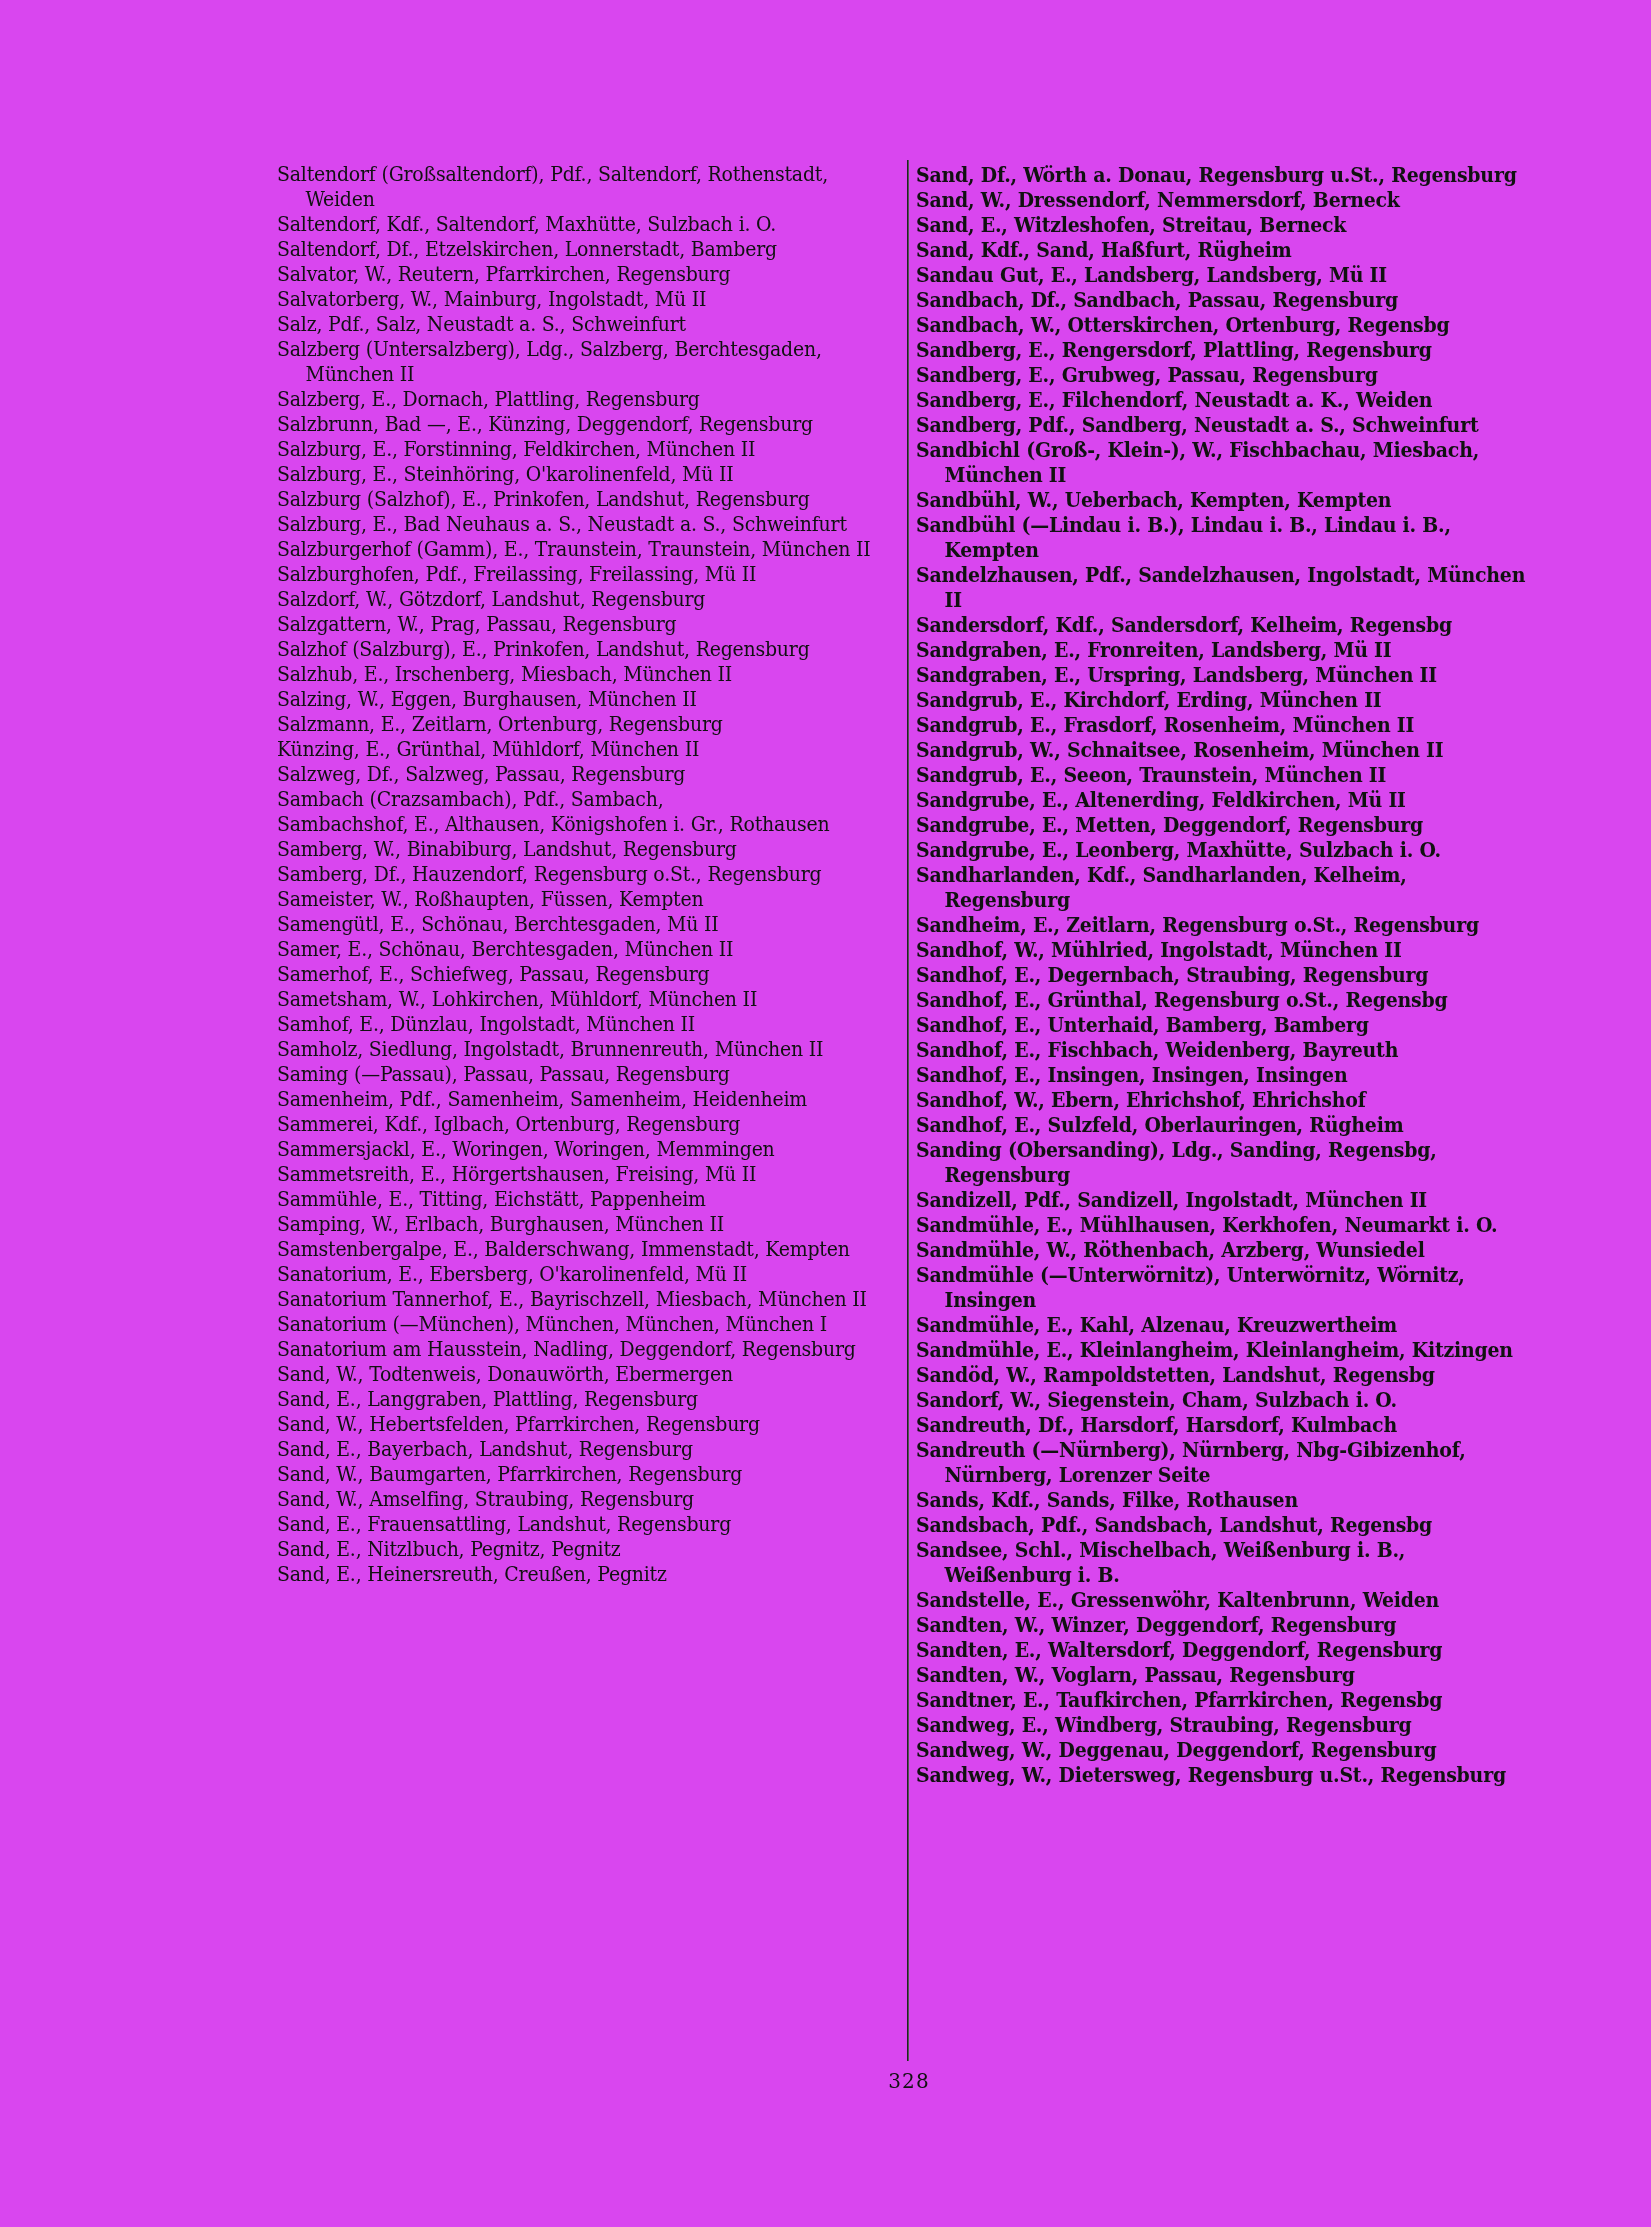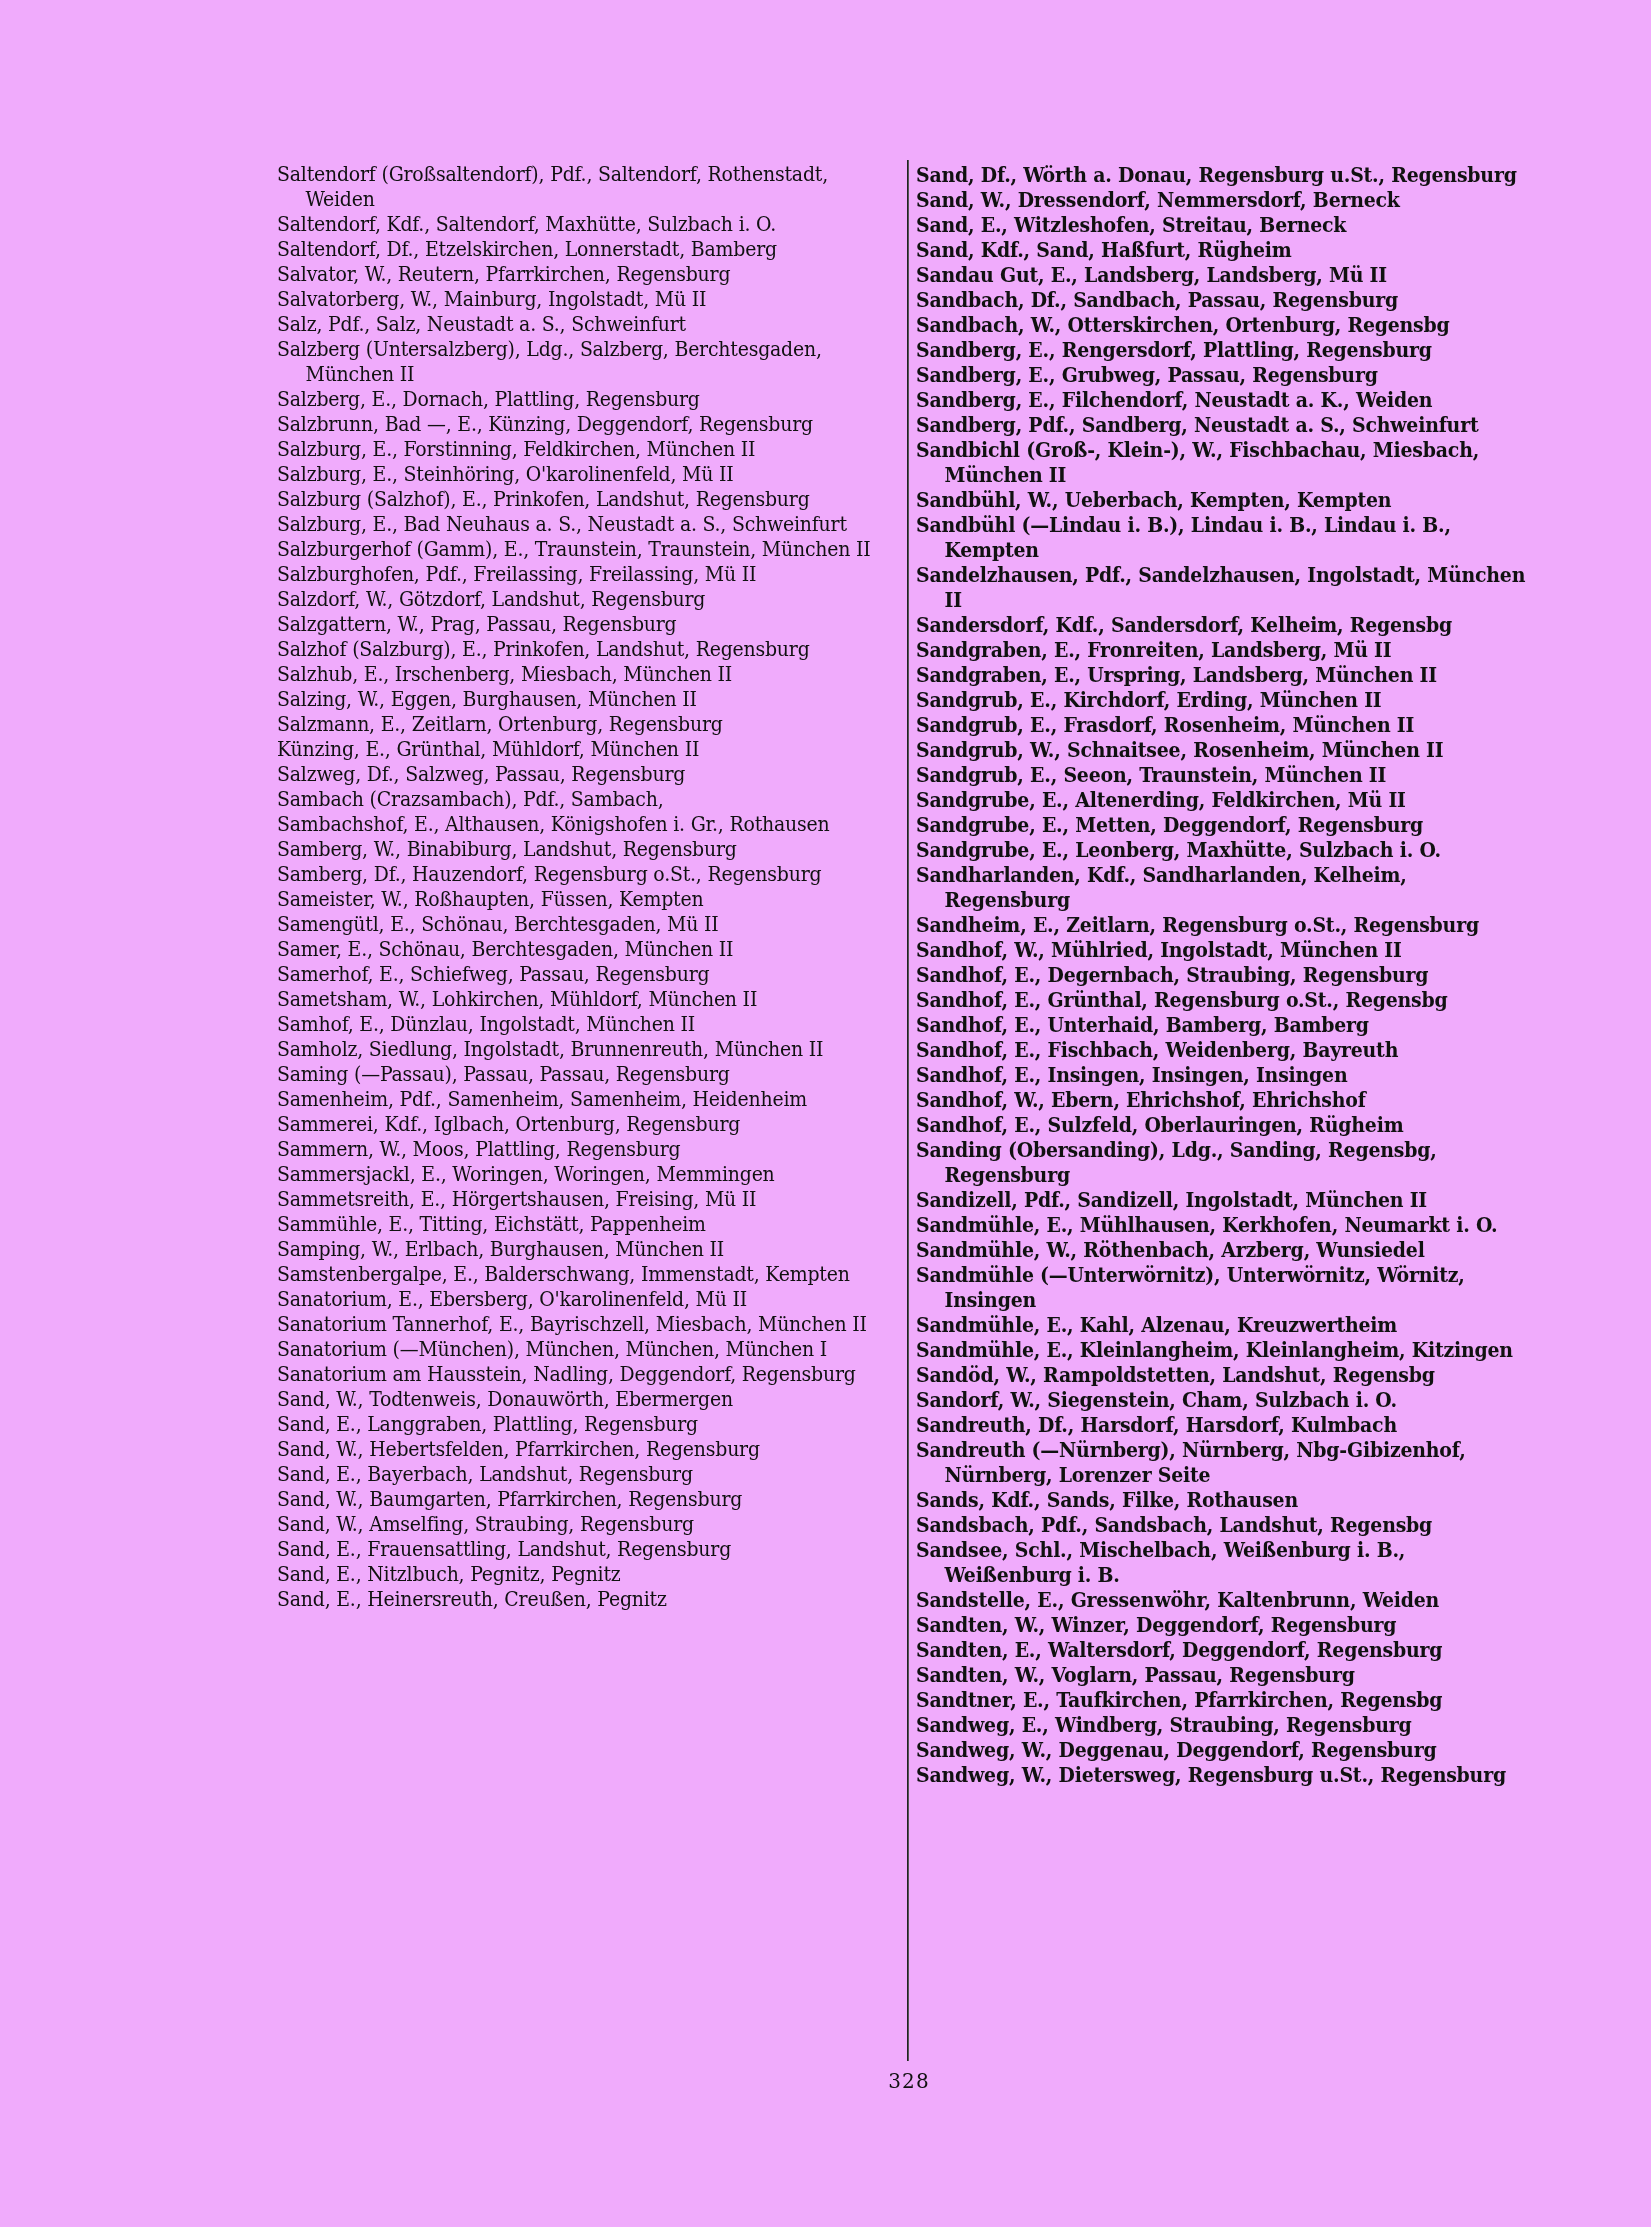--- a/index.html
+++ b/index.html
@@ -1,18 +1,18 @@
 <!DOCTYPE html>
 <html style="font-size:8.8px"><head>
 <meta charset="utf-8">
 <style>
   html, body { margin:0; padding:0; background:#ffffff; }
   body { width:1652px; height:2227px; position:relative; overflow:hidden;
          font-family:"DejaVu Serif", serif; color:#111; }
-  .page { position:absolute; left:0; top:0; width:1652px; height:2227px; background:#f0abfc; }
+  .page { position:absolute; left:0; top:0; width:1652px; height:2227px; background:#d946ef; }
   .col { position:absolute; top:162px; width:622px; }
   .col.left { left:277px; }
   .col.right { left:916px;font-weight:bold; }
   .entry { font-size:21px; line-height:25px; letter-spacing:-0.2px;
            padding-left:28.5px; text-indent:-28.5px; white-space:normal;
            font-family:"DejaVu Serif", serif; font-stretch:condensed; }
   .divider { position:absolute; left:907px; top:160px; width:2.2px; height:1901px;
              border-left:1.1px solid #222; border-right:0.5px solid #555; box-sizing:border-box; }
   .pagenum { position:absolute; top:2069px; left:876px; width:66px; text-align:center;
              font-family:"DejaVu Serif", serif; font-size:20px; letter-spacing:1.1px; }
@@ -52,21 +52,20 @@
       <div class="entry">Sameister, W., Roßhaupten, Füssen, Kempten</div>
       <div class="entry">Samengütl, E., Schönau, Berchtesgaden, Mü II</div>
       <div class="entry">Samer, E., Schönau, Berchtesgaden, München II</div>
       <div class="entry">Samerhof, E., Schiefweg, Passau, Regensburg</div>
       <div class="entry">Sametsham, W., Lohkirchen, Mühldorf, München II</div>
       <div class="entry">Samhof, E., Dünzlau, Ingolstadt, München II</div>
       <div class="entry">Samholz, Siedlung, Ingolstadt, Brunnenreuth, München II</div>
       <div class="entry">Saming (—Passau), Passau, Passau, Regensburg</div>
       <div class="entry">Samenheim, Pdf., Samenheim, Samenheim, Heidenheim</div>
       <div class="entry">Sammerei, Kdf., Iglbach, Ortenburg, Regensburg</div>
-      <div class="entry">Sammern, W., Moos, Plattling, Regensburg</div>
       <div class="entry">Sammersjackl, E., Woringen, Woringen, Memmingen</div>
       <div class="entry">Sammetsreith, E., Hörgertshausen, Freising, Mü II</div>
       <div class="entry">Sammühle, E., Titting, Eichstätt, Pappenheim</div>
       <div class="entry">Samping, W., Erlbach, Burghausen, München II</div>
       <div class="entry">Samstenbergalpe, E., Balderschwang, Immenstadt, Kempten</div>
       <div class="entry">Sanatorium, E., Ebersberg, O'karolinenfeld, Mü II</div>
       <div class="entry">Sanatorium Tannerhof, E., Bayrischzell, Miesbach, München II</div>
       <div class="entry">Sanatorium (—München), München, München, München I</div>
       <div class="entry">Sanatorium am Hausstein, Nadling, Deggendorf, Regensburg</div>
       <div class="entry">Sand, W., Todtenweis, Donauwörth, Ebermergen</div>

